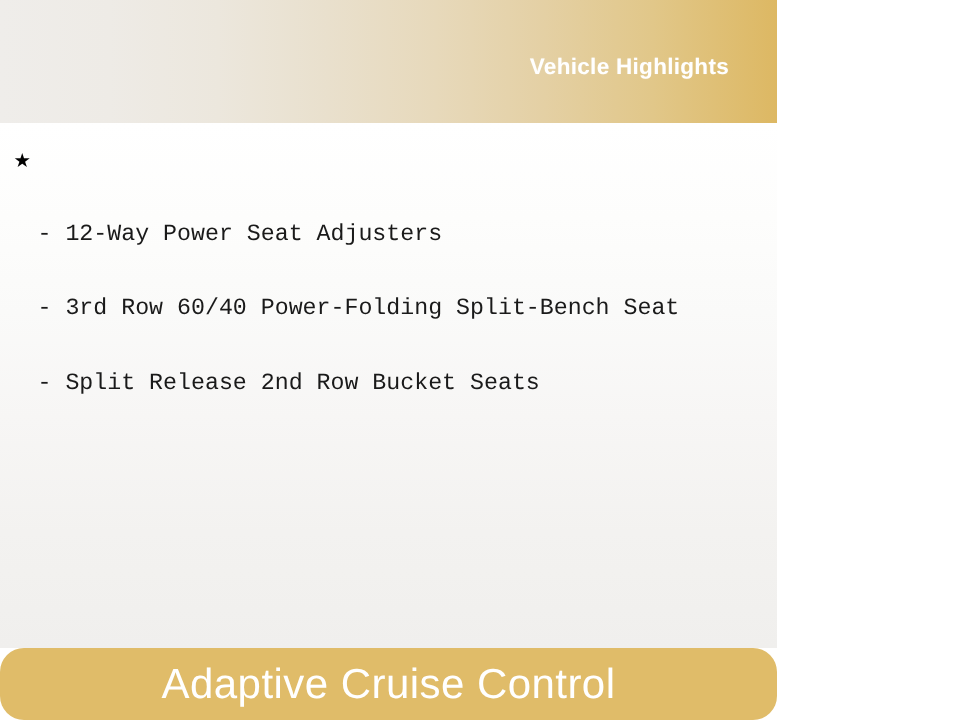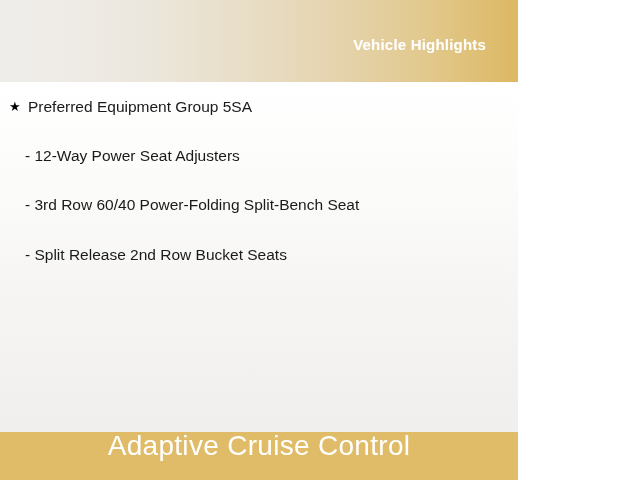--- a/index.html
+++ b/index.html
@@ -78,40 +78,43 @@
     align-items: center;
     color: #1a1a1a;
     font-size: 15.5px;
     white-space: nowrap;
   }
   .list-item.level-0 {
     padding-left: 9px;
   }
   .list-item.level-1 {
     padding-left: 25px;
+    font-family: Liberation Mono, monospace;
   }
   .bullet-star {
     display: inline-block;
     width: 19px;
     font-size: 13px;
     line-height: 1;
     color: #000000;
     flex: 0 0 19px;
   }
   .item-text {
     display: inline-block;
   }
 
   
   .footer {
     flex: 0 0 48px;
     height: 48px;
     background: #e0bc69;
     display: flex;
+    align-items: center;
     justify-content: center;
+    border-radius: 16px;
   }
   .footer-title {
     color: #ffffff;
     font-size: 28px;
     font-weight: normal;
     letter-spacing: 0.3px;
     line-height: 1;
     white-space: nowrap;
   }
 </style>
@@ -121,21 +124,20 @@
 <div id="slide">
 
   <div class="header">
     <div class="header-title">Vehicle Highlights</div>
   </div>
 
   <div class="body">
     <ul class="list" id="feature-list">
         <li class="list-item level-0">
           <span class="bullet-star">★</span>
-          <span class="item-text">Preferred Equipment Group 5SA</span>
         </li>
         <li class="list-item level-1">
           <span class="item-text">- 12-Way Power Seat Adjusters</span>
         </li>
         <li class="list-item level-1">
           <span class="item-text">- 3rd Row 60/40 Power-Folding Split-Bench Seat</span>
         </li>
         <li class="list-item level-1">
           <span class="item-text">- Split Release 2nd Row Bucket Seats</span>
         </li>

